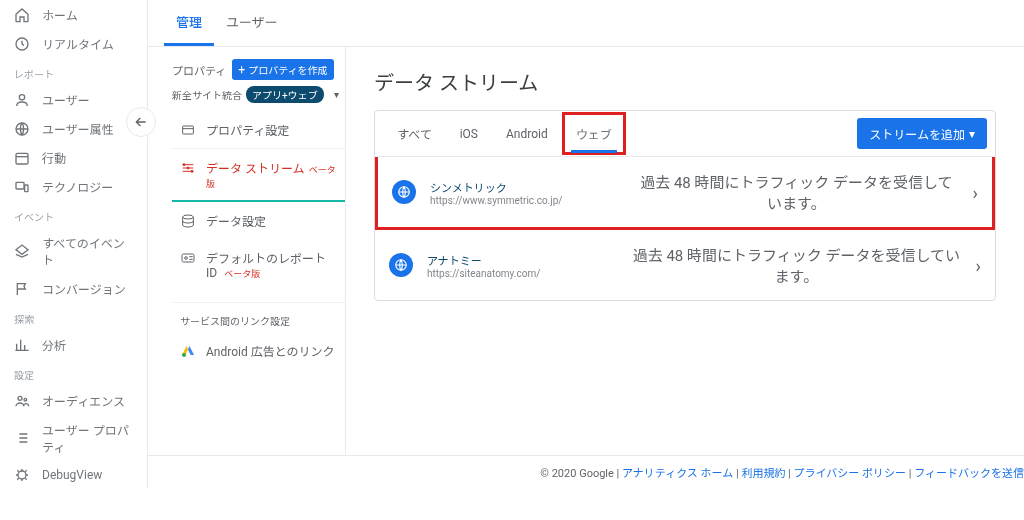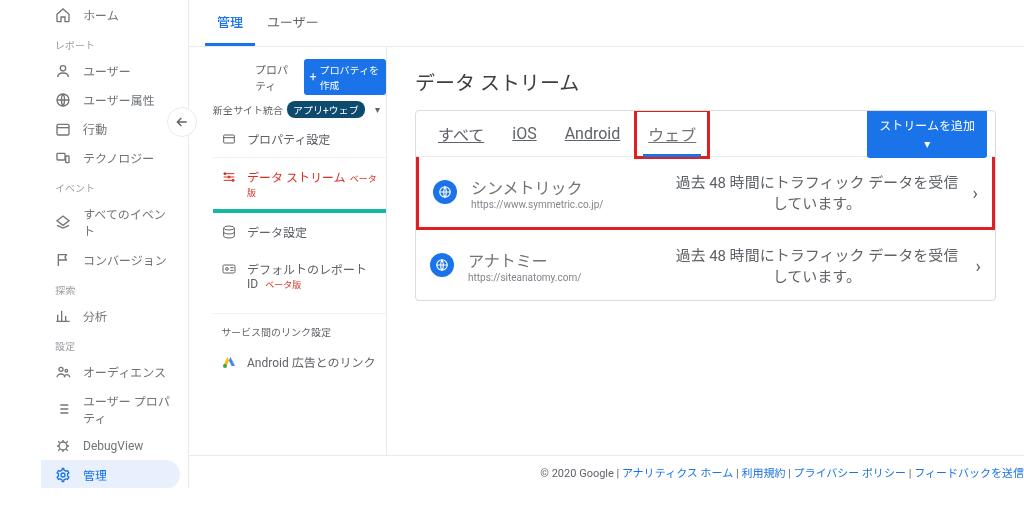--- a/index.html
+++ b/index.html
@@ -1,75 +1,82 @@
 <!DOCTYPE html>
 <html><head>
 <meta charset="utf-8">
 <style>
 * { margin:0; padding:0; box-sizing:border-box; }
 body { font-family:Roboto,"Noto Sans JP",Arial,sans-serif; font-size:12px; color:#3c4043; background:#fff; overflow:hidden; }
-.app { display:flex; width:1024px; height:488px;padding-left:41px; }
+.app { display:flex; width:1024px; height:488px; }
 .leftnav { width:148px; border-right:1px solid #e8eaed; display:flex; flex-direction:column; background:#fff; }
 .navitem { display:flex; align-items:center; padding:6px 14px; color:#70757a; font-size:12px; cursor:default; gap:12px; }
 .navitem svg { width:16px; height:16px; flex-shrink:0; }
 .navgroup { color:#9aa0a6; font-size:10px; padding:8px 14px 4px; }
 .navspacer { flex:1; }
 .navactive { background:#e8f0fe; color:#1a73e8; border-radius:0 30px 30px 0; margin-right:8px; }
 .collapser { border-top:1px solid #e8eaed; text-align:center; padding:8px; color:#5f6368; }
 .main { flex:1; display:flex; flex-direction:column; }
 .topbar { display:flex; border-bottom:1px solid #e8eaed; padding:0 16px; }
 .topbar .tab { padding:12px 12px; font-size:13px; color:#5f6368; }
 .topbar .tab.active { color:#1a73e8; border-bottom:3px solid #1a73e8; font-weight:500; }
 .body { flex:1; display:flex; }
 .midcol { width:198px; border-right:1px solid #e8eaed; padding:12px 0 12px 24px; position:relative; display:flex; flex-direction:column; }
-.midhdr { display:flex; align-items:center; gap:6px; font-size:11px; color:#5f6368; margin-bottom:6px;margin-left:42px; }
+.midhdr { display:flex; align-items:center; gap:6px; font-size:11px; color:#5f6368; margin-bottom:6px; }
 .pill { background:#1a73e8; color:#fff; font-size:10px; padding:3px 6px; border-radius:3px; display:inline-flex; align-items:center; gap:3px; }
 .pill2 { background:#0c4a6e; color:#fff; font-size:10px; padding:1px 6px; border-radius:8px; }
-.midsub { display:flex; align-items:center; font-size:10px; color:#5f6368; margin-bottom:2px; gap:4px;}
+.midsub { display:flex; align-items:center; font-size:10px; color:#5f6368; margin-bottom:8px; gap:4px;}
 .backbtn { position:absolute; left:-22px; top:60px; width:30px; height:30px; border:1px solid #e8eaed; background:#fff; border-radius:50%; display:flex; align-items:center; justify-content:center; font-size:16px; color:#5f6368;}
 .mlist { display:flex; flex-direction:column; }
 .mitem { display:flex; align-items:flex-start; gap:10px; padding:10px 8px; font-size:12px; color:#5f6368; cursor:default; }
-.mitem.active { color:#d93025; border-top:1px solid #f1f1f1; border-bottom:4px solid #14b8a6; }
+.mitem.active { color:#d93025; border-top:1px solid #f1f1f1; border-bottom:2px solid #14b8a6; }
 .mitem svg { width:16px; height:16px; flex-shrink:0; margin-top:1px; }
 .mitem .tag { color:#d93025; font-size:9px; margin-left:4px; }
 .msect { font-size:10px; color:#5f6368; padding:10px 8px 4px; border-top:1px solid #f1f1f1; margin-top:12px;}
 .content { flex:1; padding:20px 28px; overflow:auto; }
 .pagetitle { font-size:20px; font-weight:400; color:#3c4043; margin-bottom:14px; }
 .card { border:1px solid #dadce0; border-radius:4px; overflow:hidden; }
 .cardtabs { display:flex; align-items:center; border-bottom:1px solid #e8eaed; padding:0 8px; height:46px;}
-.ctab { padding:13px 14px; font-size:16px; color:#5f6368; position:relative;text-decoration:underline;}
+.ctab { padding:13px 14px; font-size:12px; color:#5f6368; position:relative;}
 .ctab.active { color:#737373; }
 .ctab.active::after { content:""; position:absolute; left:6px; right:6px; bottom:-1px; height:3px; background:#1a73e8;}
 .ctabhl { border:3px solid #e02020; padding:10px 11px; }
 .ctabspacer { flex:1; }
-.addbtn { background:#1a73e8; color:#fff; font-size:12px; padding:7px 12px; border-radius:3px; display:flex; align-items:center; gap:4px;flex-direction:column;}
+.addbtn { background:#1a73e8; color:#fff; font-size:12px; padding:7px 12px; border-radius:3px; display:flex; align-items:center; gap:4px;}
 .row { display:flex; align-items:center; padding:14px 14px; border-bottom:1px solid #f1f3f4; gap:14px; position:relative;}
 .rowhl { border:3px solid #e02020; border-top:none; }
 .row:last-child { border-bottom:none; }
 .ricon { width:24px; height:24px; border-radius:50%; background:#1a73e8; display:flex; align-items:center; justify-content:center; flex-shrink:0;}
 .ricon svg { width:14px; height:14px; }
 .rnames { display:flex; flex-direction:column; width:190px; }
-.rname { font-size:16px; color:#737373; }
+.rname { font-size:11px; color:#0c4a6e; }
 .rurl { font-size:10px; color:#80868b; }
 .rstatus { font-size:15px; color:#5f6368; flex:1; text-align:center;}
 .rchev { color:#5f6368; font-size:18px; }
 .footer { border-top:1px solid #e8eaed; padding:8px 0; text-align:right; font-size:11px; color:#5f6368;}
 .footer a { color:#1a73e8; text-decoration:none; }
 </style>
 </head>
 <body>
 
 <div class="app">
 
   <div class="leftnav">
     <div class="navitem">
       <svg viewBox="0 0 24 24" fill="none" stroke="#70757a" stroke-width="2">
           <path d="M3 11l9-8 9 8v10a1 1 0 01-1 1h-5v-7h-6v7H4a1 1 0 01-1-1z"></path>
         </svg>
       <span>ホーム</span>
+    </div>
+    <div class="navitem">
+      <svg viewBox="0 0 24 24" fill="none" stroke="#70757a" stroke-width="2">
+          <circle cx="12" cy="12" r="9"></circle>
+          <path d="M12 7v5l3 2"></path>
+        </svg>
+      <span>リアルタイム</span>
     </div>
     <div class="navgroup">レポート</div>
     <div class="navitem">
       <svg viewBox="0 0 24 24" fill="none" stroke="#70757a" stroke-width="2">
           <circle cx="12" cy="8" r="4"></circle>
           <path d="M4 21c0-4 4-6 8-6s8 2 8 6"></path>
         </svg>
       <span>ユーザー</span>
     </div>
     <div class="navitem">

